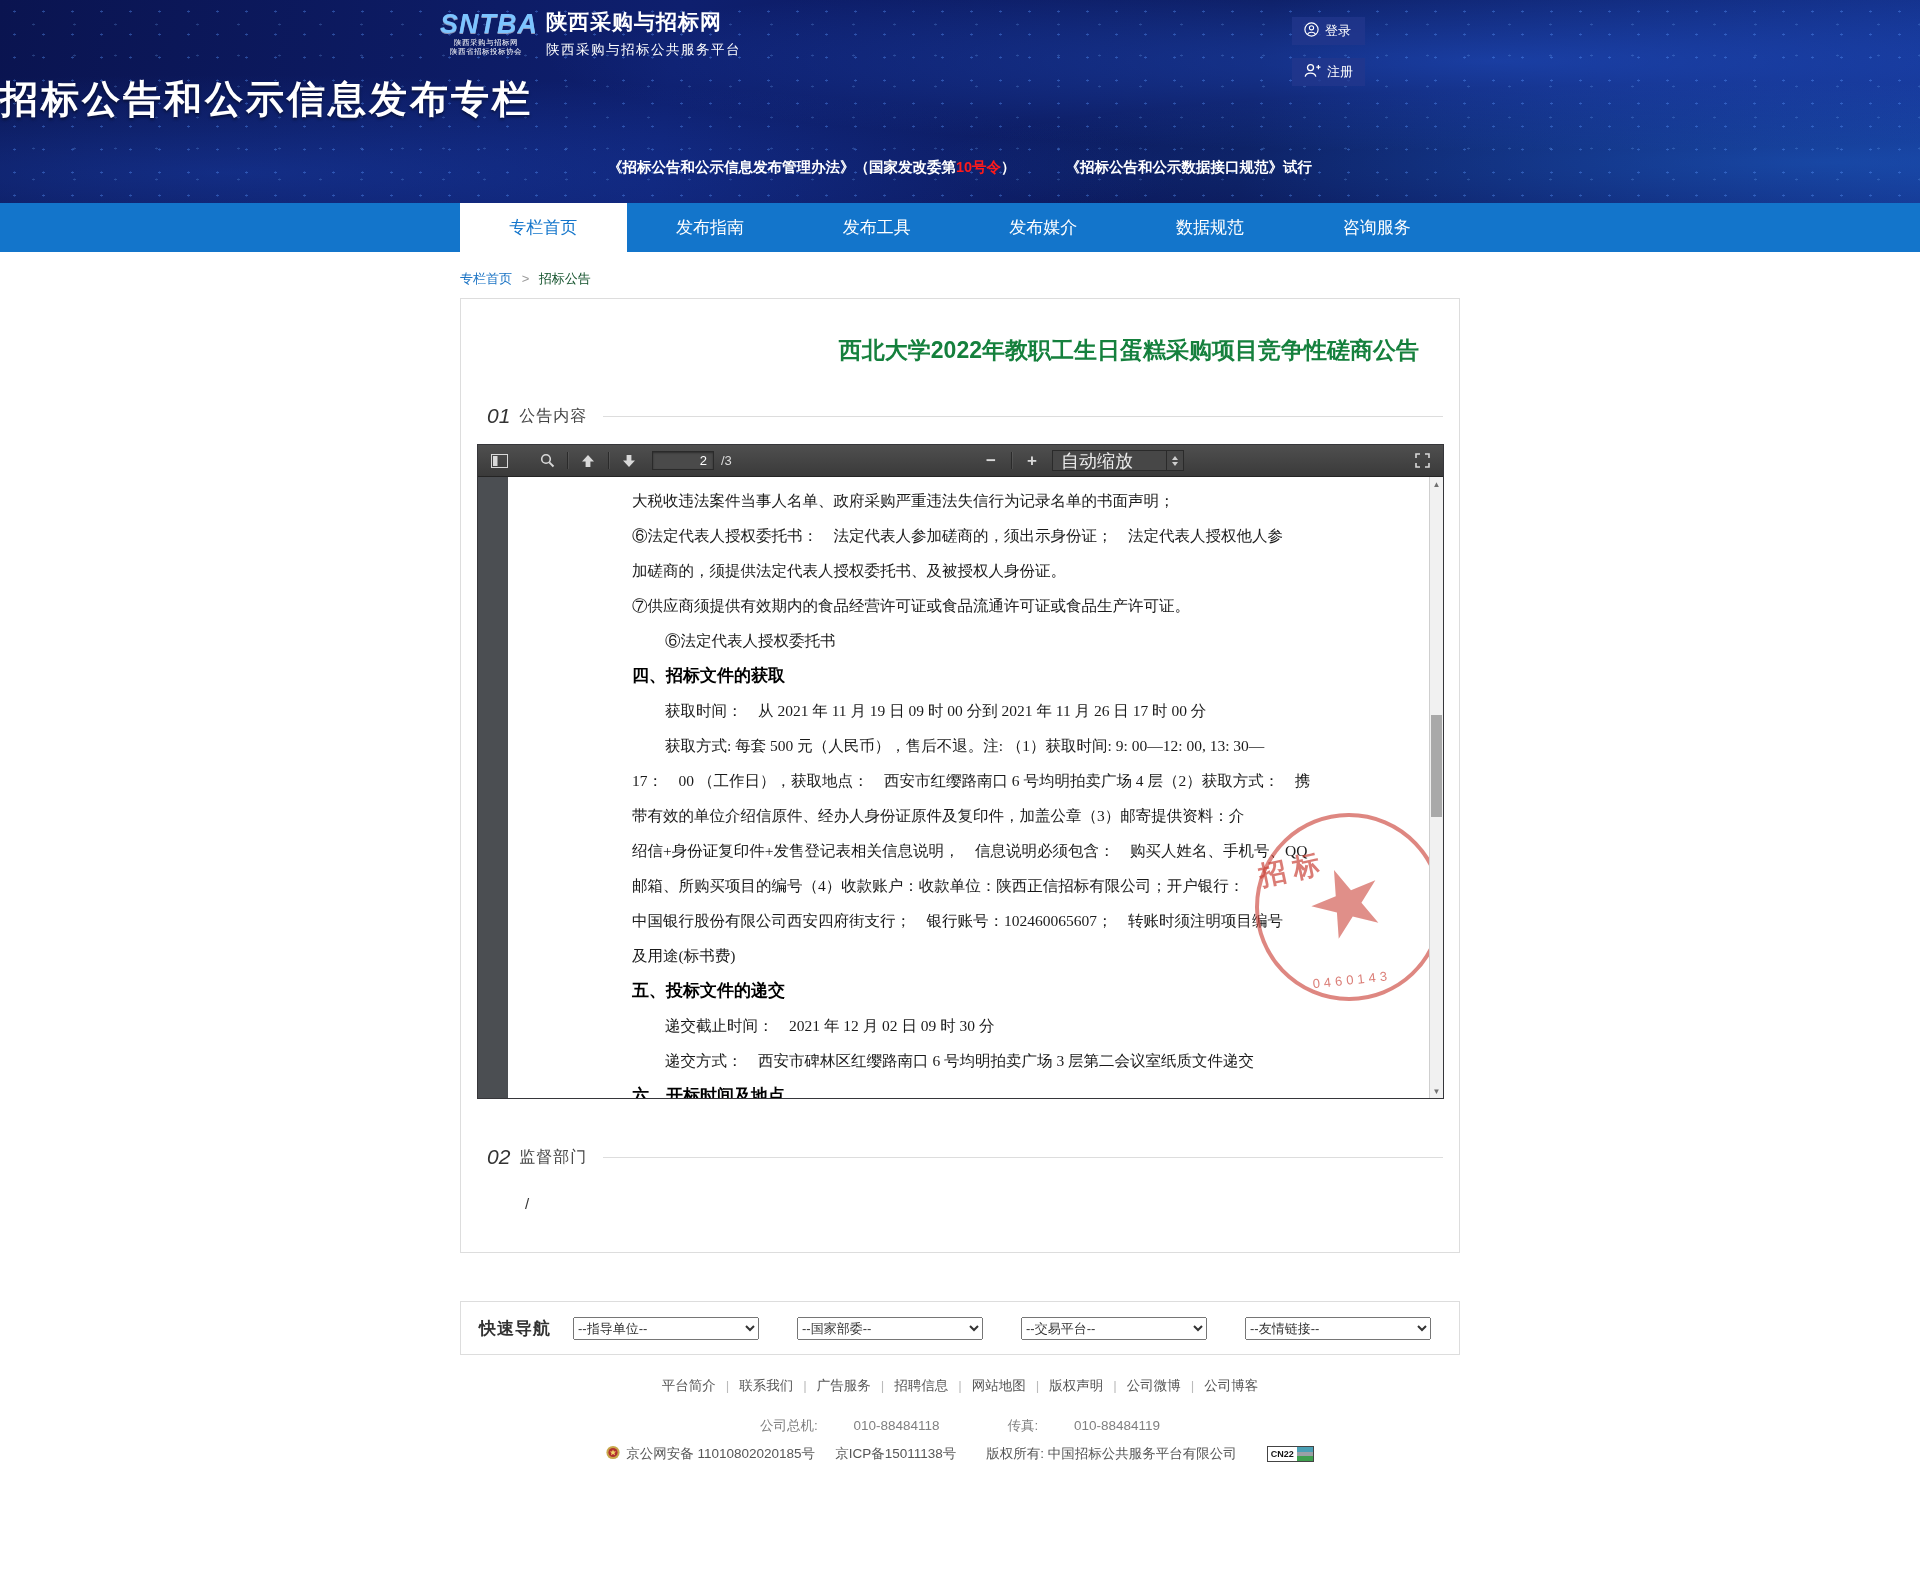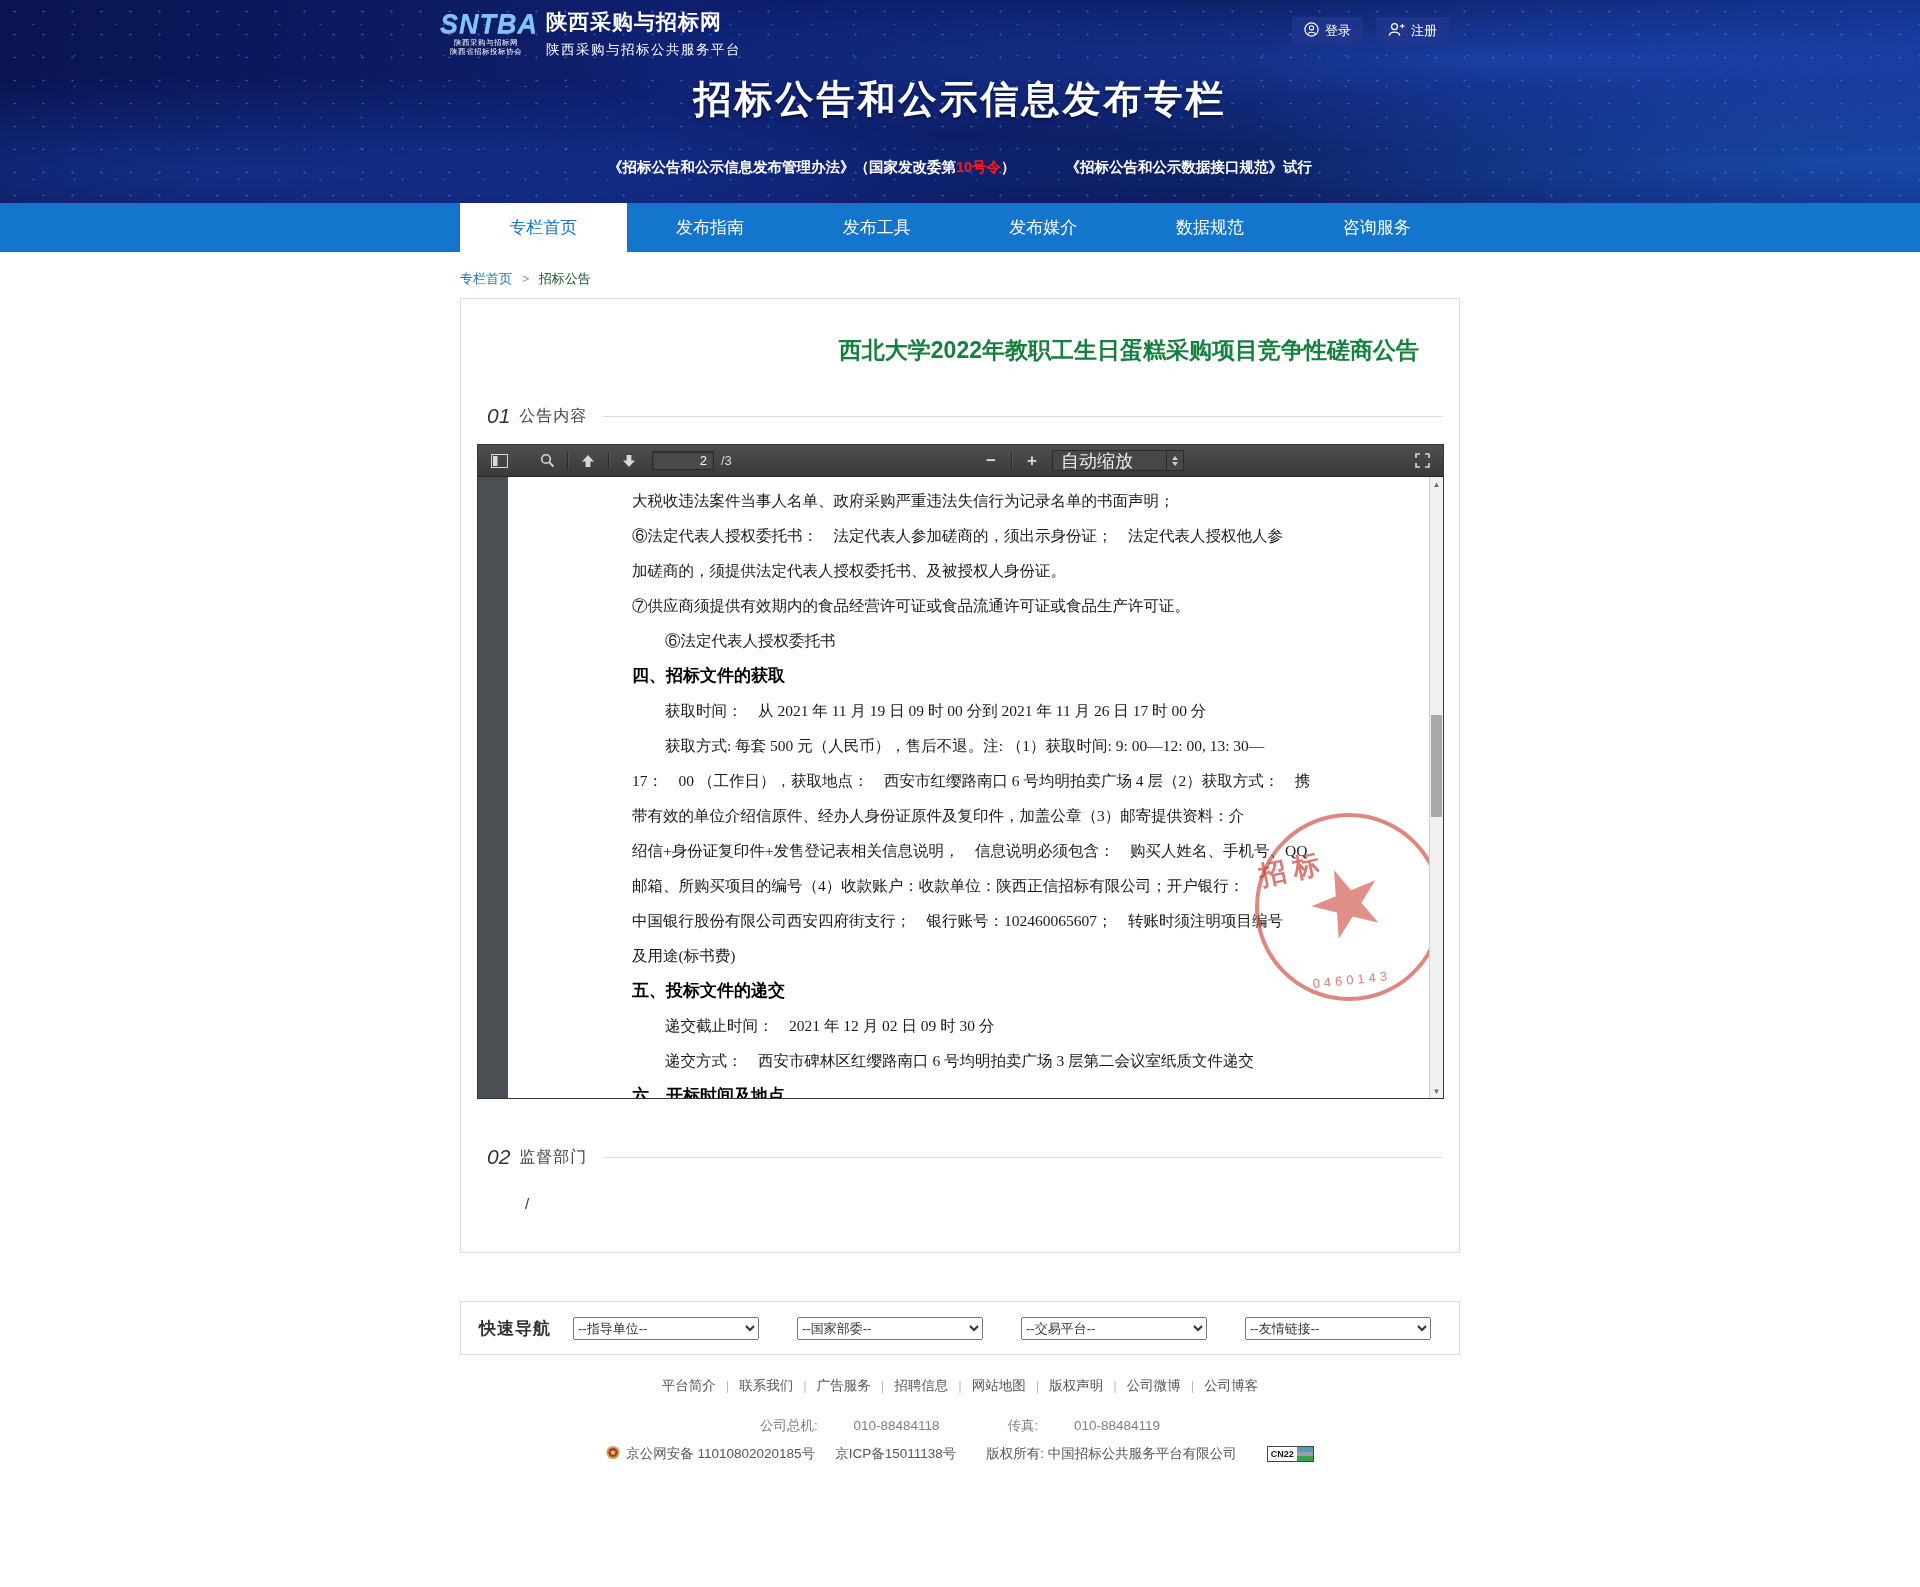--- a/index.html
+++ b/index.html
@@ -20,24 +20,24 @@
       radial-gradient(rgba(120,180,255,.25) 1px, transparent 1.6px);
     background-size:29px 23px, 41px 31px; background-position:0 0, 13px 9px;
     pointer-events:none; }
   .logo-wrap { position:absolute; left:440px; top:8px; display:flex; align-items:center; gap:14px; z-index:2; }
   .logo-mark { width:92px; text-align:center; }
   .logo-sntba { font-style:italic; font-weight:bold; font-size:27px; line-height:27px;
     color:#7cc4ff; text-shadow:0 1px 0 rgba(255,255,255,.55); letter-spacing:1px; }
   .logo-sub { font-size:7.5px; color:#fff; line-height:9px; letter-spacing:.5px; white-space:nowrap; }
   .site-name { font-size:21px; font-weight:bold; color:#fff; letter-spacing:1px; }
   .site-tagline { font-size:13.5px; color:#fff; margin-top:5px; letter-spacing:1.5px; }
-  .auth { position:absolute; left:1292px; top:17px; display:flex; gap:13px; z-index:2; }
+  .auth { position:absolute; left:1292px; top:17px; display:flex; gap:13px; z-index:2;flex-direction:column; }
   .auth-btn { display:flex; align-items:center; gap:6px; padding:5px 12px;
     background:rgba(35,55,140,.75); color:#fff; font-size:13px; cursor:pointer; }
-  .banner-title { position:absolute; top:74px; left:0; width:100%; text-align:center;
+  .banner-title { position:absolute; top:74px; left:0; width:100%; text-align:left;
     font-size:38px; font-weight:bold; color:#fff; letter-spacing:3px; z-index:2;
     text-shadow:0 2px 3px rgba(0,0,0,.45); }
   .banner-sub { position:absolute; top:158px; left:0; width:100%; text-align:center;
     font-size:14.5px; font-weight:bold; color:#fff; z-index:2; }
   .banner-sub .red { color:#ff1a1a; }
   .banner-sub .reg2 { margin-left:46px; }
   .banner-sub span { cursor:pointer; }
 
   
   .nav-bar { width:1920px; height:49px; background:#1375cb; }

